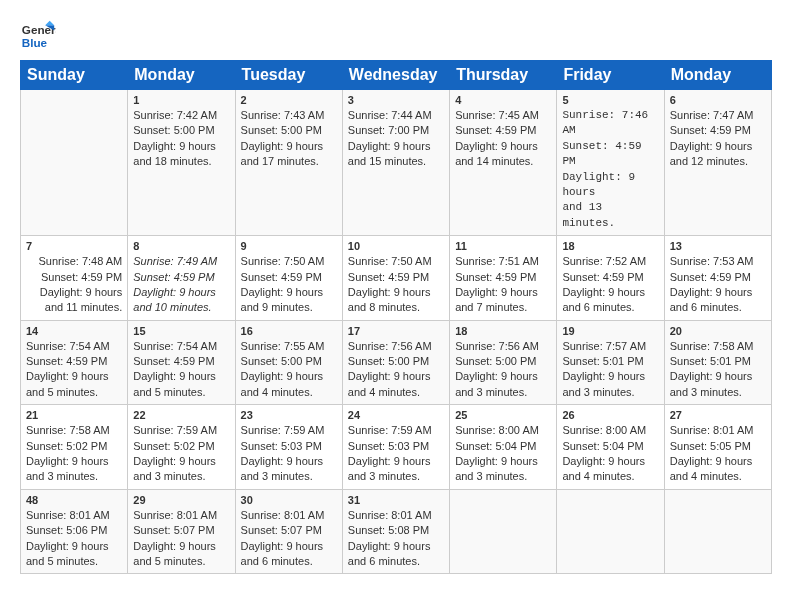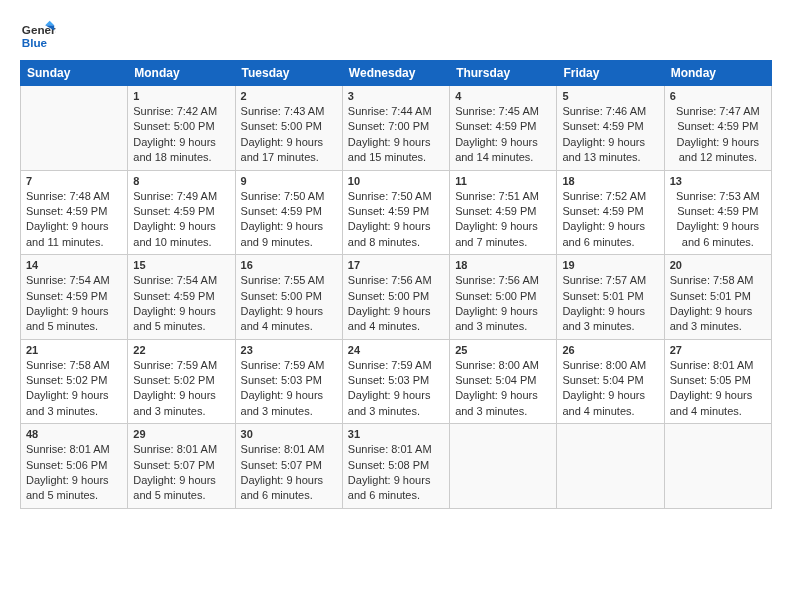--- a/index.html
+++ b/index.html
@@ -41,21 +41,21 @@
       font-weight: bold;
     }
     table {
       width: 100%;
       border-collapse: collapse;
       margin-top: 6px;
     }
     thead th {
       background-color: #1565C0;
       color: #fff;
-      font-size: 12px;
+      font-size: 16px;
       font-weight: bold;
       padding: 5px 6px;
       text-align: left;
       border: 1px solid #1565C0;
     }
     tbody td {
       border: 1px solid #ccc;
       vertical-align: top;
       padding: 4px 5px;
       font-size: 9.5px;
@@ -135,44 +135,44 @@
           </td>
           <td>
             <span class="day-num">4</span>
             <div class="day-info" style="white-space: pre-line;">Sunrise: 7:45 AM
 Sunset: 4:59 PM
 Daylight: 9 hours
 and 14 minutes.</div>
           </td>
           <td>
             <span class="day-num">5</span>
-            <div class="day-info" style="white-space: pre-line;">Sunrise: 7:46 AM
+            <div class="day-info" style="white-space: pre-line; font-family: Liberation Mono, monospace;">Sunrise: 7:46 AM
 Sunset: 4:59 PM
 Daylight: 9 hours
 and 13 minutes.</div>
           </td>
           <td>
             <span class="day-num">6</span>
-            <div class="day-info" style="white-space: pre-line; text-align: center;">Sunrise: 7:47 AM
+            <div class="day-info" style="white-space: pre-line;">Sunrise: 7:47 AM
 Sunset: 4:59 PM
 Daylight: 9 hours
 and 12 minutes.</div>
           </td>
         </tr>
         <tr>
           <td>
             <span class="day-num">7</span>
-            <div class="day-info" style="white-space: pre-line;">Sunrise: 7:48 AM
+            <div class="day-info" style="white-space: pre-line; text-align: right;">Sunrise: 7:48 AM
 Sunset: 4:59 PM
 Daylight: 9 hours
 and 11 minutes.</div>
           </td>
           <td>
             <span class="day-num">8</span>
-            <div class="day-info" style="white-space: pre-line;">Sunrise: 7:49 AM
+            <div class="day-info" style="white-space: pre-line; font-style: italic;">Sunrise: 7:49 AM
 Sunset: 4:59 PM
 Daylight: 9 hours
 and 10 minutes.</div>
           </td>
           <td>
             <span class="day-num">9</span>
             <div class="day-info" style="white-space: pre-line;">Sunrise: 7:50 AM
 Sunset: 4:59 PM
 Daylight: 9 hours
 and 9 minutes.</div>
@@ -193,21 +193,21 @@
           </td>
           <td>
             <span class="day-num">18</span>
             <div class="day-info" style="white-space: pre-line;">Sunrise: 7:52 AM
 Sunset: 4:59 PM
 Daylight: 9 hours
 and 6 minutes.</div>
           </td>
           <td>
             <span class="day-num">13</span>
-            <div class="day-info" style="white-space: pre-line; text-align: center;">Sunrise: 7:53 AM
+            <div class="day-info" style="white-space: pre-line;">Sunrise: 7:53 AM
 Sunset: 4:59 PM
 Daylight: 9 hours
 and 6 minutes.</div>
           </td>
         </tr>
         <tr>
           <td>
             <span class="day-num">14</span>
             <div class="day-info" style="white-space: pre-line;">Sunrise: 7:54 AM
 Sunset: 4:59 PM

